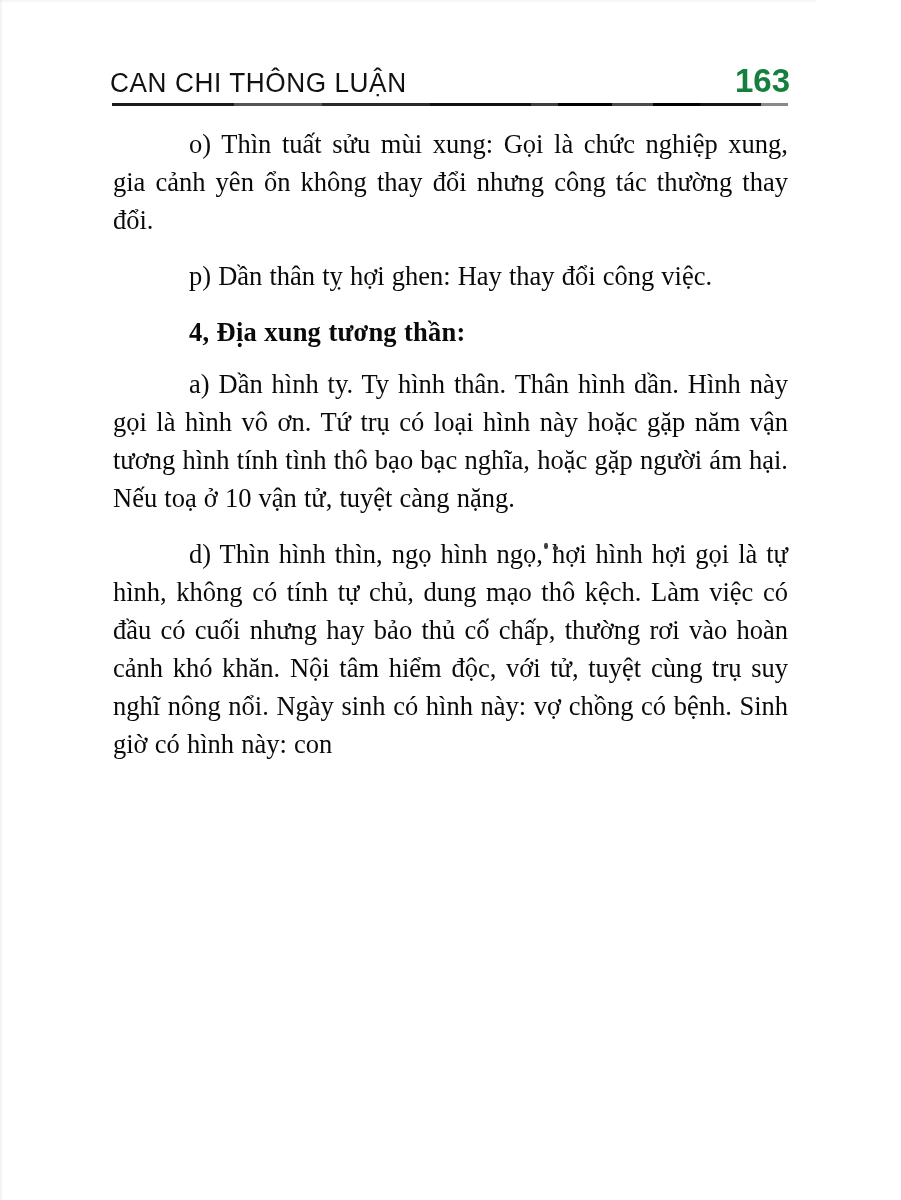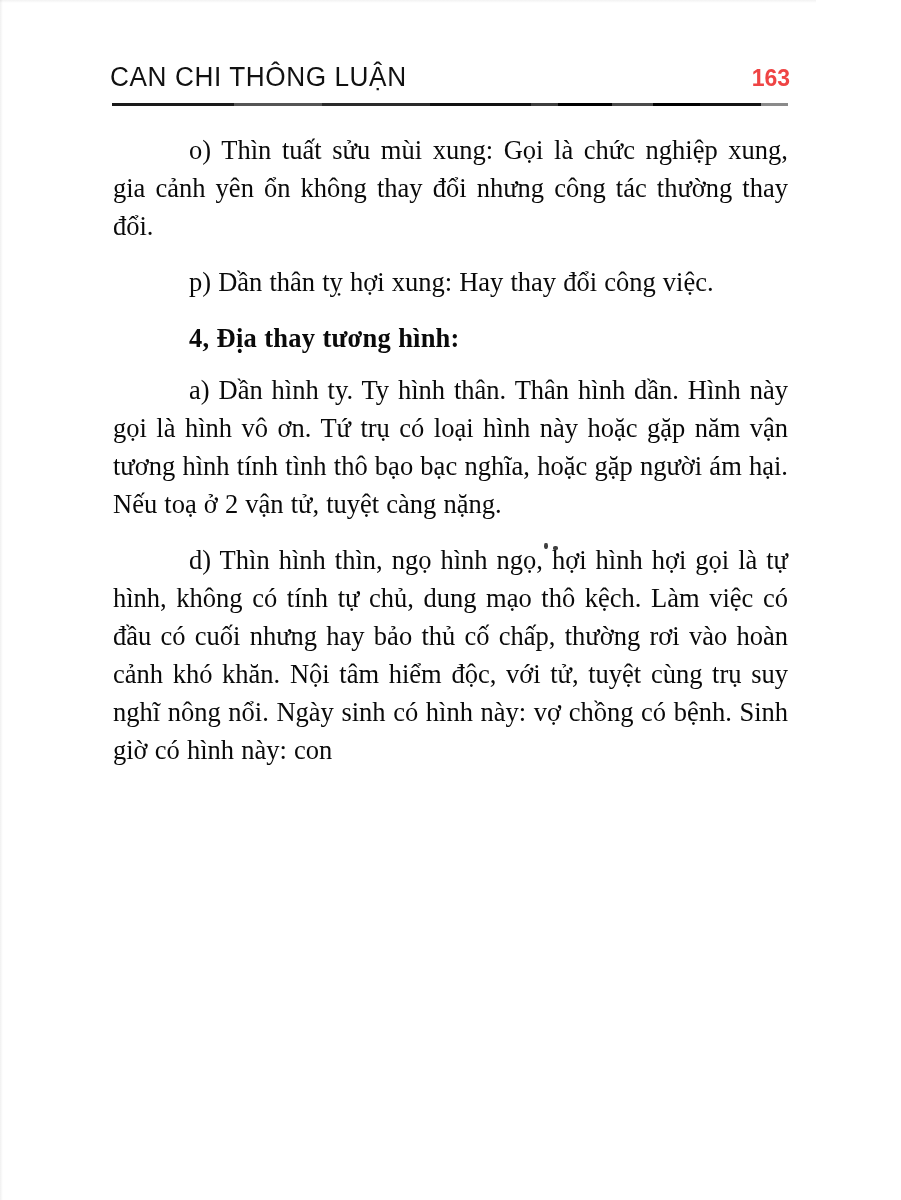--- a/index.html
+++ b/index.html
@@ -39,23 +39,23 @@
     font-weight: 400;
     letter-spacing: 0.6px;
     color: #111111;
     white-space: nowrap;
     transform: scaleX(0.97);
     transform-origin: left center;
   }
 
   .header-pageno {
     font-family: "Liberation Sans", sans-serif;
-    font-size: 23px;
+    font-size: 33px;
     font-weight: 600;
-    color: #ef4444;
+    color: #15803d;
   }
 
   .header-rule {
     position: absolute;
     left: 112px;
     top: 103px;
     width: 676px;
     height: 3px;
     background: linear-gradient(
       to right,
@@ -69,21 +69,21 @@
       #000000 80%, #000000 87%,
       #141414 87%, #141414 96%,
       #8a8a8a 96%, #8a8a8a 100%
     );
   }
 
   
   .body-block {
     position: absolute;
     left: 113px;
-    top: 131px;
+    top: 125px;
     width: 675px;
   }
 
   .para {
     font-size: 26.5px;
     line-height: 38px;
     text-align: justify;
     text-align-last: left;
     margin: 0 0 11px 0;
     color: #0a0a0a;
@@ -146,25 +146,25 @@
     <span class="header-title">CAN CHI THÔNG LUẬN</span>
     <span class="header-pageno">163</span>
   </div>
 
   <div class="header-rule"></div>
 
   <div class="body-block">
 
     <p class="para indent gap-after">o) Thìn tuất sửu mùi xung: Gọi là chức nghiệp xung, gia cảnh yên ổn không thay đổi nhưng công tác thường thay đổi.</p>
 
-    <p class="para indent gap-after gap-before">p) Dần thân tỵ hợi xung: Hay thay đổi công việc.</p>
+    <p class="para indent gap-after gap-before">p) Dần thân tỵ hợi ghen: Hay thay đổi công việc.</p>
 
-    <p class="para heading gap-before">4, Địa thay tương hình:</p>
+    <p class="para heading gap-before">4, Địa xung tương thần:</p>
 
-    <p class="para indent gap-after gap-before">a) Dần hình ty. Ty hình thân. Thân hình dần. Hình này gọi là hình vô ơn. Tứ trụ có loại hình này hoặc gặp năm vận tương hình tính tình thô bạo bạc nghĩa, hoặc gặp người ám hại. Nếu toạ ở 2 vận tử, tuyệt càng nặng.</p>
+    <p class="para indent gap-after gap-before">a) Dần hình ty. Ty hình thân. Thân hình dần. Hình này gọi là hình vô ơn. Tứ trụ có loại hình này hoặc gặp năm vận tương hình tính tình thô bạo bạc nghĩa, hoặc gặp người ám hại. Nếu toạ ở 10 vận tử, tuyệt càng nặng.</p>
 
 
 
     <p class="para indent gap-before">d) Thìn hình thìn, ngọ hình ngọ, hợi hình hợi gọi là tự hình, không có tính tự chủ, dung mạo thô kệch. Làm việc có đầu có cuối nhưng hay bảo thủ cố chấp, thường rơi vào hoàn cảnh khó khăn. Nội tâm hiểm độc, với tử, tuyệt cùng trụ suy nghĩ nông nổi. Ngày sinh có hình này: vợ chồng có bệnh. Sinh giờ có hình này: con</p>
 
   </div>
 
   <span class="speck s1"></span>
   <span class="speck s2"></span>
 

